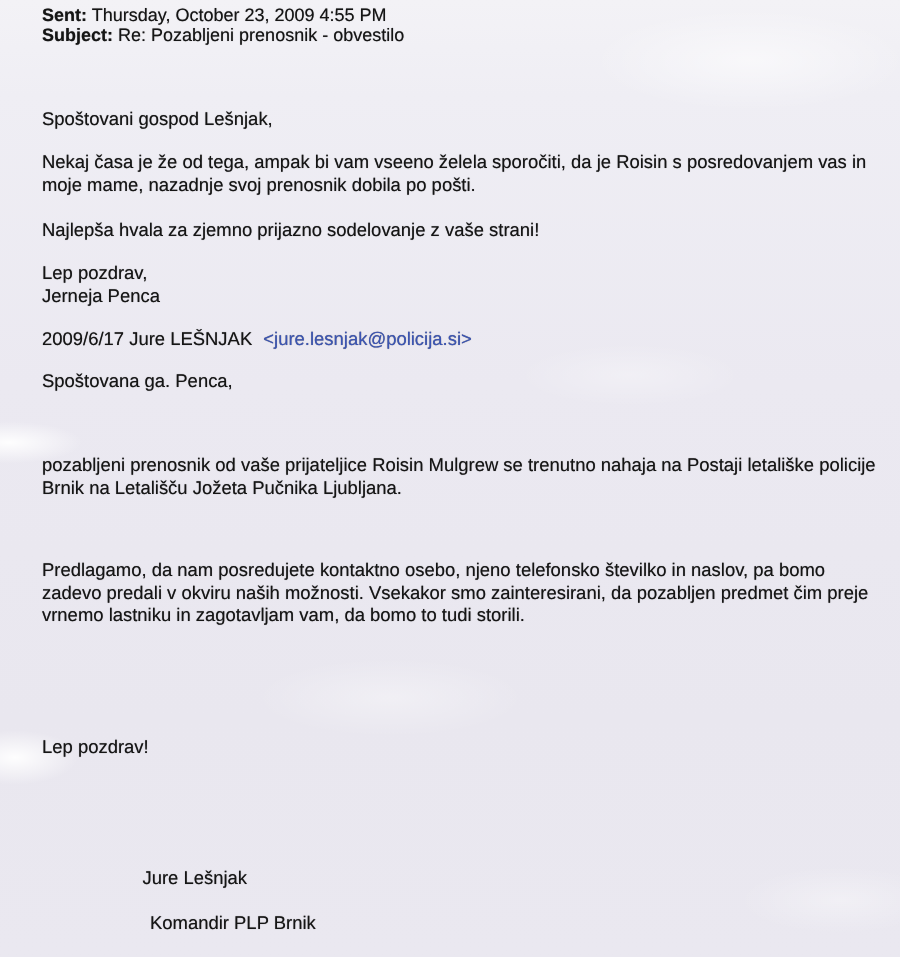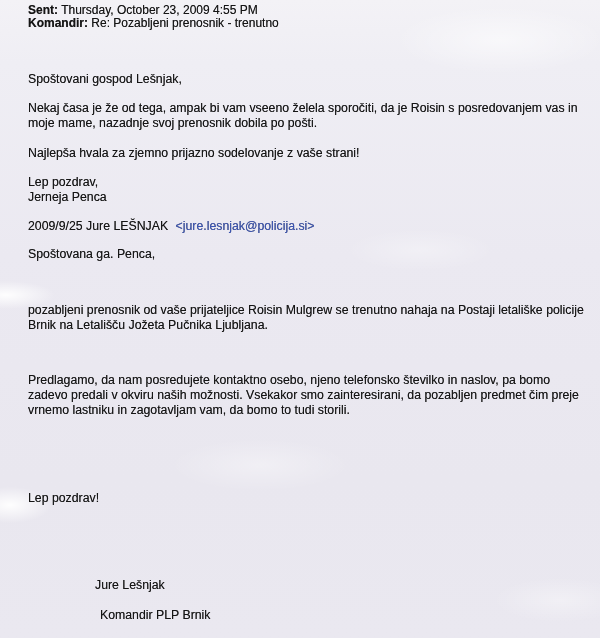--- a/index.html
+++ b/index.html
@@ -53,38 +53,38 @@
 <body>
 
 <div class="scan">
   <div class="content">
 
     <div class="hdr-line">
       <span class="hdr-label">Sent:</span>
       <span>Thursday, October 23, 2009 4:55 PM</span>
     </div>
     <div class="hdr-line">
-      <span class="hdr-label">Komandir:</span>
-      <span>Re: Pozabljeni prenosnik - trenutno</span>
+      <span class="hdr-label">Subject:</span>
+      <span>Re: Pozabljeni prenosnik - obvestilo</span>
     </div>
 
     <div class="bt reply-salutation">Spoštovani gospod Lešnjak,</div>
 
     <div class="bt multiline reply-p1">Nekaj časa je že od tega, ampak bi vam vseeno želela sporočiti, da je Roisin s posredovanjem vas in
 moje mame, nazadnje svoj prenosnik dobila po pošti.</div>
 
     <div class="bt reply-p2">Najlepša hvala za zjemno prijazno sodelovanje z vaše strani!</div>
 
     <div class="bt reply-closing">
       <div>Lep pozdrav,</div>
       <div>Jerneja Penca</div>
     </div>
 
     <div class="bt attribution">
-      <span>2009/9/25 Jure LEŠNJAK</span>
+      <span>2009/6/17 Jure LEŠNJAK</span>
       <span class="email-link" style="color: rgb(59, 85, 181);">&lt;jure.lesnjak@policija.si&gt;</span>
     </div>
 
     <div class="bt quoted-salutation">Spoštovana ga. Penca,</div>
 
     <div class="bt multiline quoted-p1">pozabljeni prenosnik od vaše prijateljice Roisin Mulgrew se trenutno nahaja na Postaji letališke policije
 Brnik na Letališču Jožeta Pučnika Ljubljana.</div>
 
     <div class="bt multiline quoted-p2">Predlagamo, da nam posredujete kontaktno osebo, njeno telefonsko številko in naslov, pa bomo
 zadevo predali v okviru naših možnosti. Vsekakor smo zainteresirani, da pozabljen predmet čim preje

